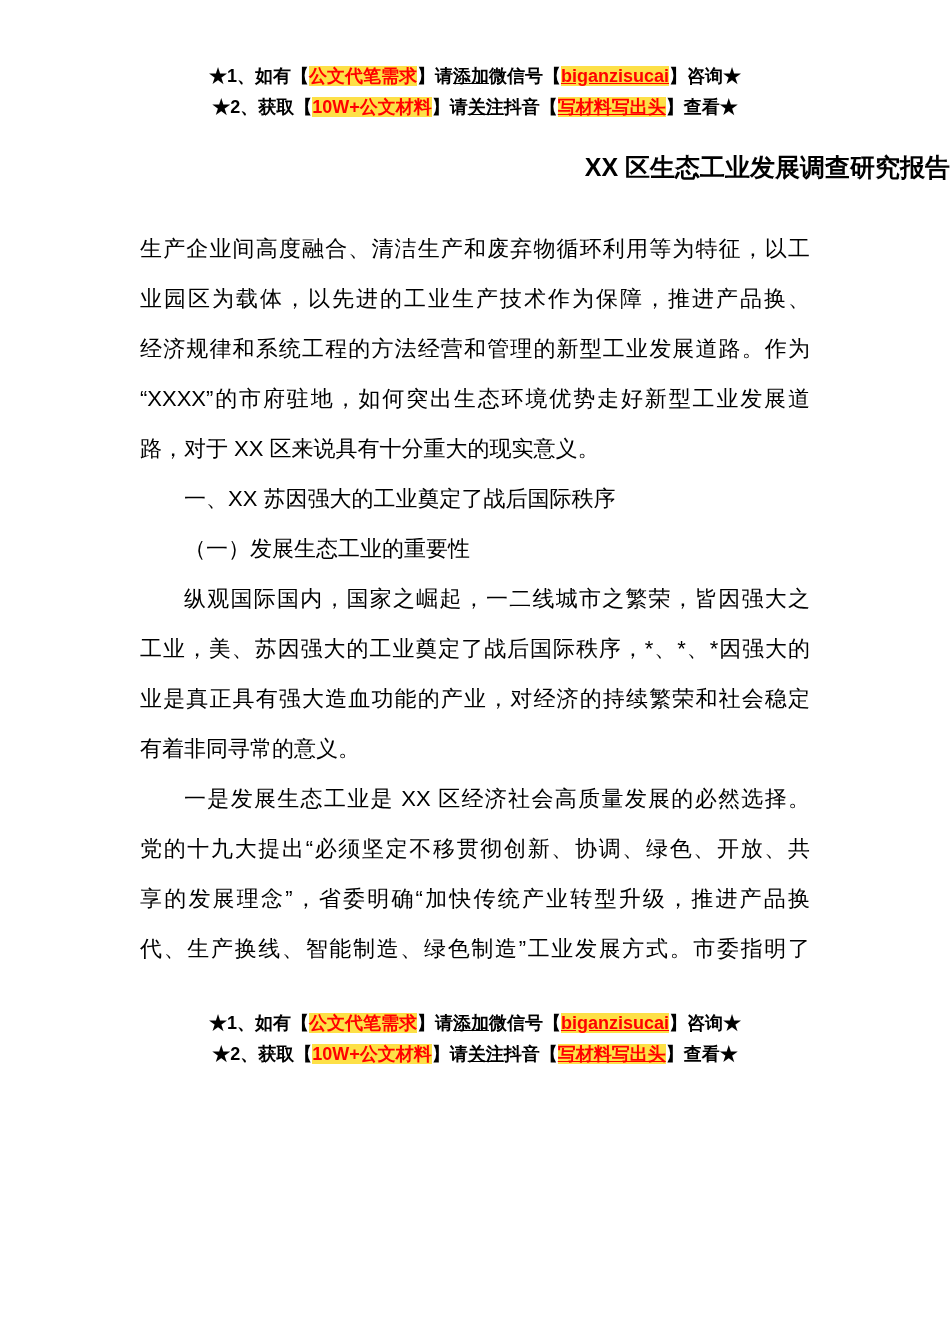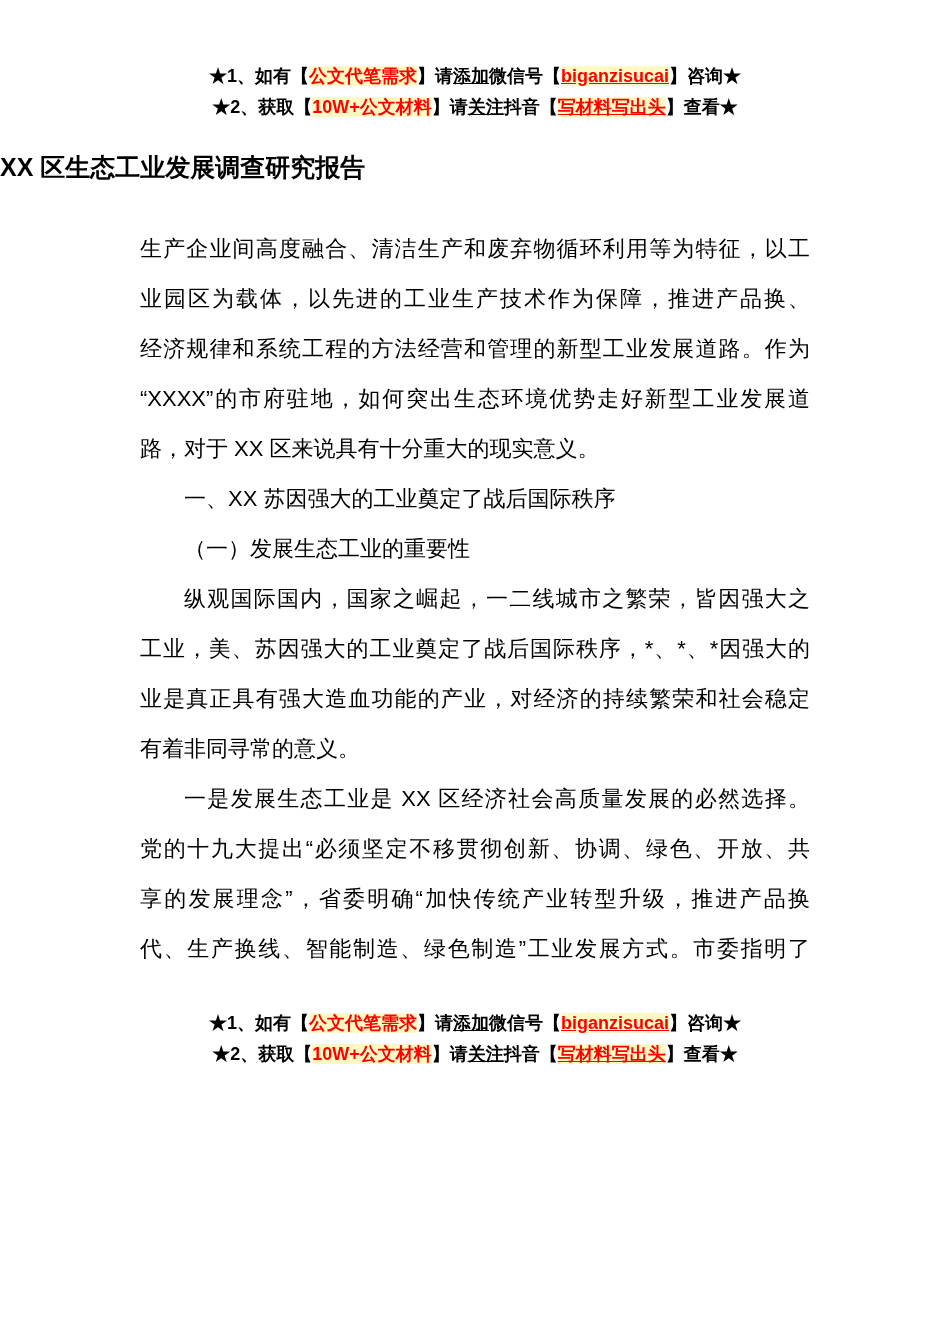--- a/index.html
+++ b/index.html
@@ -7,26 +7,26 @@
     width:950px;height:1344px;box-sizing:border-box;
     margin:0 auto;background:#ffffff;color:#000000;
     font-family:"Liberation Sans", sans-serif;
     padding-top:61px;overflow:hidden;
   }
   
   .notice{
     text-align:center;font-weight:bold;font-size:18px;line-height:31px;
     color:#000000;white-space:nowrap;
   }
-  .notice .hl{background:#fef9c3;}
+  .notice .hl{background:#fde047;}
   .notice .rd{color:#FF0000;}
   .notice .u{text-decoration:underline;}
   
   .title{
-    margin:26px 0 12px;text-align:left;
+    margin:26px 0 12px;text-align:right;
     font-size:25px;line-height:36px;font-weight:bold;
   }
   
   .body{margin:39px 140px 0;font-size:22px;line-height:50px;}
   .line{text-align:justify;text-align-last:justify;}
   .line.end{text-align-last:left;}
   .line.ind{text-indent:2em;}
   .notice-bottom{margin-top:34px;}
 </style>
 </head>

